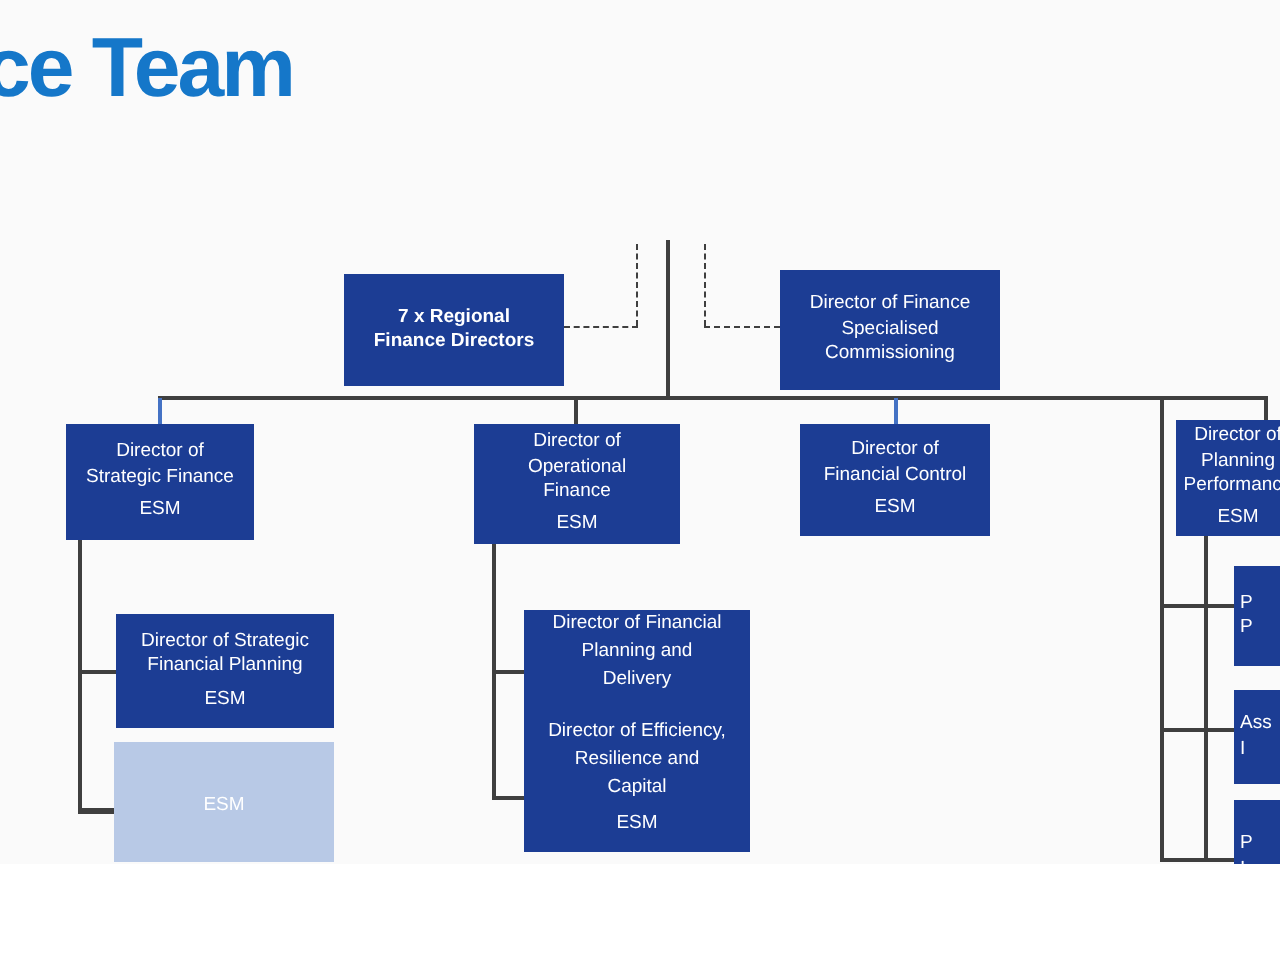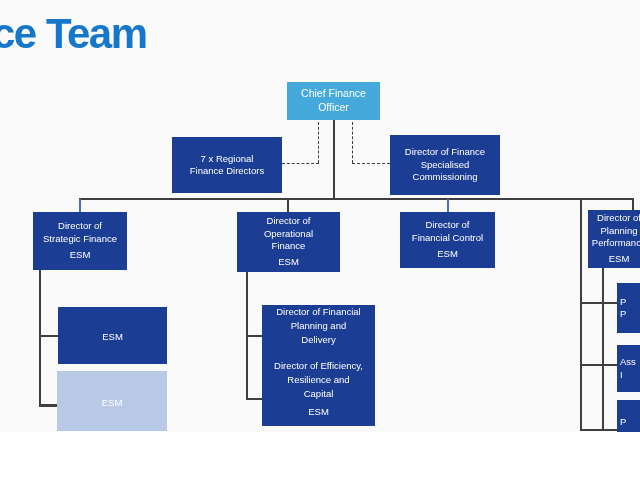--- a/index.html
+++ b/index.html
@@ -21,21 +21,21 @@
   .box .lbl{white-space:pre-line;}
   .box .esm{margin-top:4px;}
   .navy{background:#1c3d94;}
   .sky{background:#45aadb;font-size:10.5px;}
   .pale{background:#b8c9e6;}
   .frag{align-items:flex-start;text-align:left;padding-left:3px;}
   .airy{line-height:1.5;}
 
   
   .b-cfo{left:287px;top:82px;width:93px;height:38px;}
-  .b-regional{left:172px;top:137px;width:110px;height:56px;}
+  .b-regional{left:172px;top:137px;width:110px;height:56px;font-weight:bold;}
   .b-specialised{left:390px;top:135px;width:110px;height:60px;}
   .b-strategic{left:33px;top:212px;width:94px;height:58px;}
   .b-operational{left:237px;top:212px;width:103px;height:60px;}
   .b-fincontrol{left:400px;top:212px;width:95px;height:56px;}
   .b-planperf{left:588px;top:210px;width:62px;height:58px;}
   .b-stratplan{left:58px;top:307px;width:109px;height:57px;}
   .b-pricing{left:57px;top:371px;width:110px;height:60px;}
   .b-findelivery{left:262px;top:305px;width:113px;height:60px;}
   .b-efficiency{left:262px;top:352px;width:113px;height:74px;}
   .b-right1{left:617px;top:283px;width:43px;height:50px;}
@@ -91,24 +91,20 @@
   <div class="line l-right-stub1"></div>
   <div class="line l-right-stub2"></div>
   <div class="line l-right-stub3"></div>
   <div class="line l-left-spine"></div>
   <div class="line l-left-stub1"></div>
   <div class="line l-left-stub2"></div>
   <div class="line l-mid-spine"></div>
   <div class="line l-mid-stub1"></div>
   <div class="line l-mid-stub2"></div>
 
-  <div class="box sky b-cfo">
-    <span class="lbl">Chief Finance
-Officer</span>
-  </div>
 
   <div class="box navy b-regional">
     <span class="lbl">7 x Regional
 Finance Directors</span>
   </div>
 
   <div class="box navy b-specialised">
     <span class="lbl">Director of Finance
 Specialised
 Commissioning</span>
@@ -134,20 +130,22 @@
   </div>
 
   <div class="box navy b-planperf">
     <span class="lbl">Director of
 Planning
 Performance</span>
     <span class="esm">ESM</span>
   </div>
 
   <div class="box navy b-stratplan">
+    <span class="lbl">Director of Strategic
+Financial Planning</span>
     <span class="esm">ESM</span>
   </div>
 
   <div class="box pale b-pricing">
     <span class="esm">ESM</span>
   </div>
 
   <div class="box navy airy b-findelivery">
     <span class="lbl">Director of Financial
 Planning and

